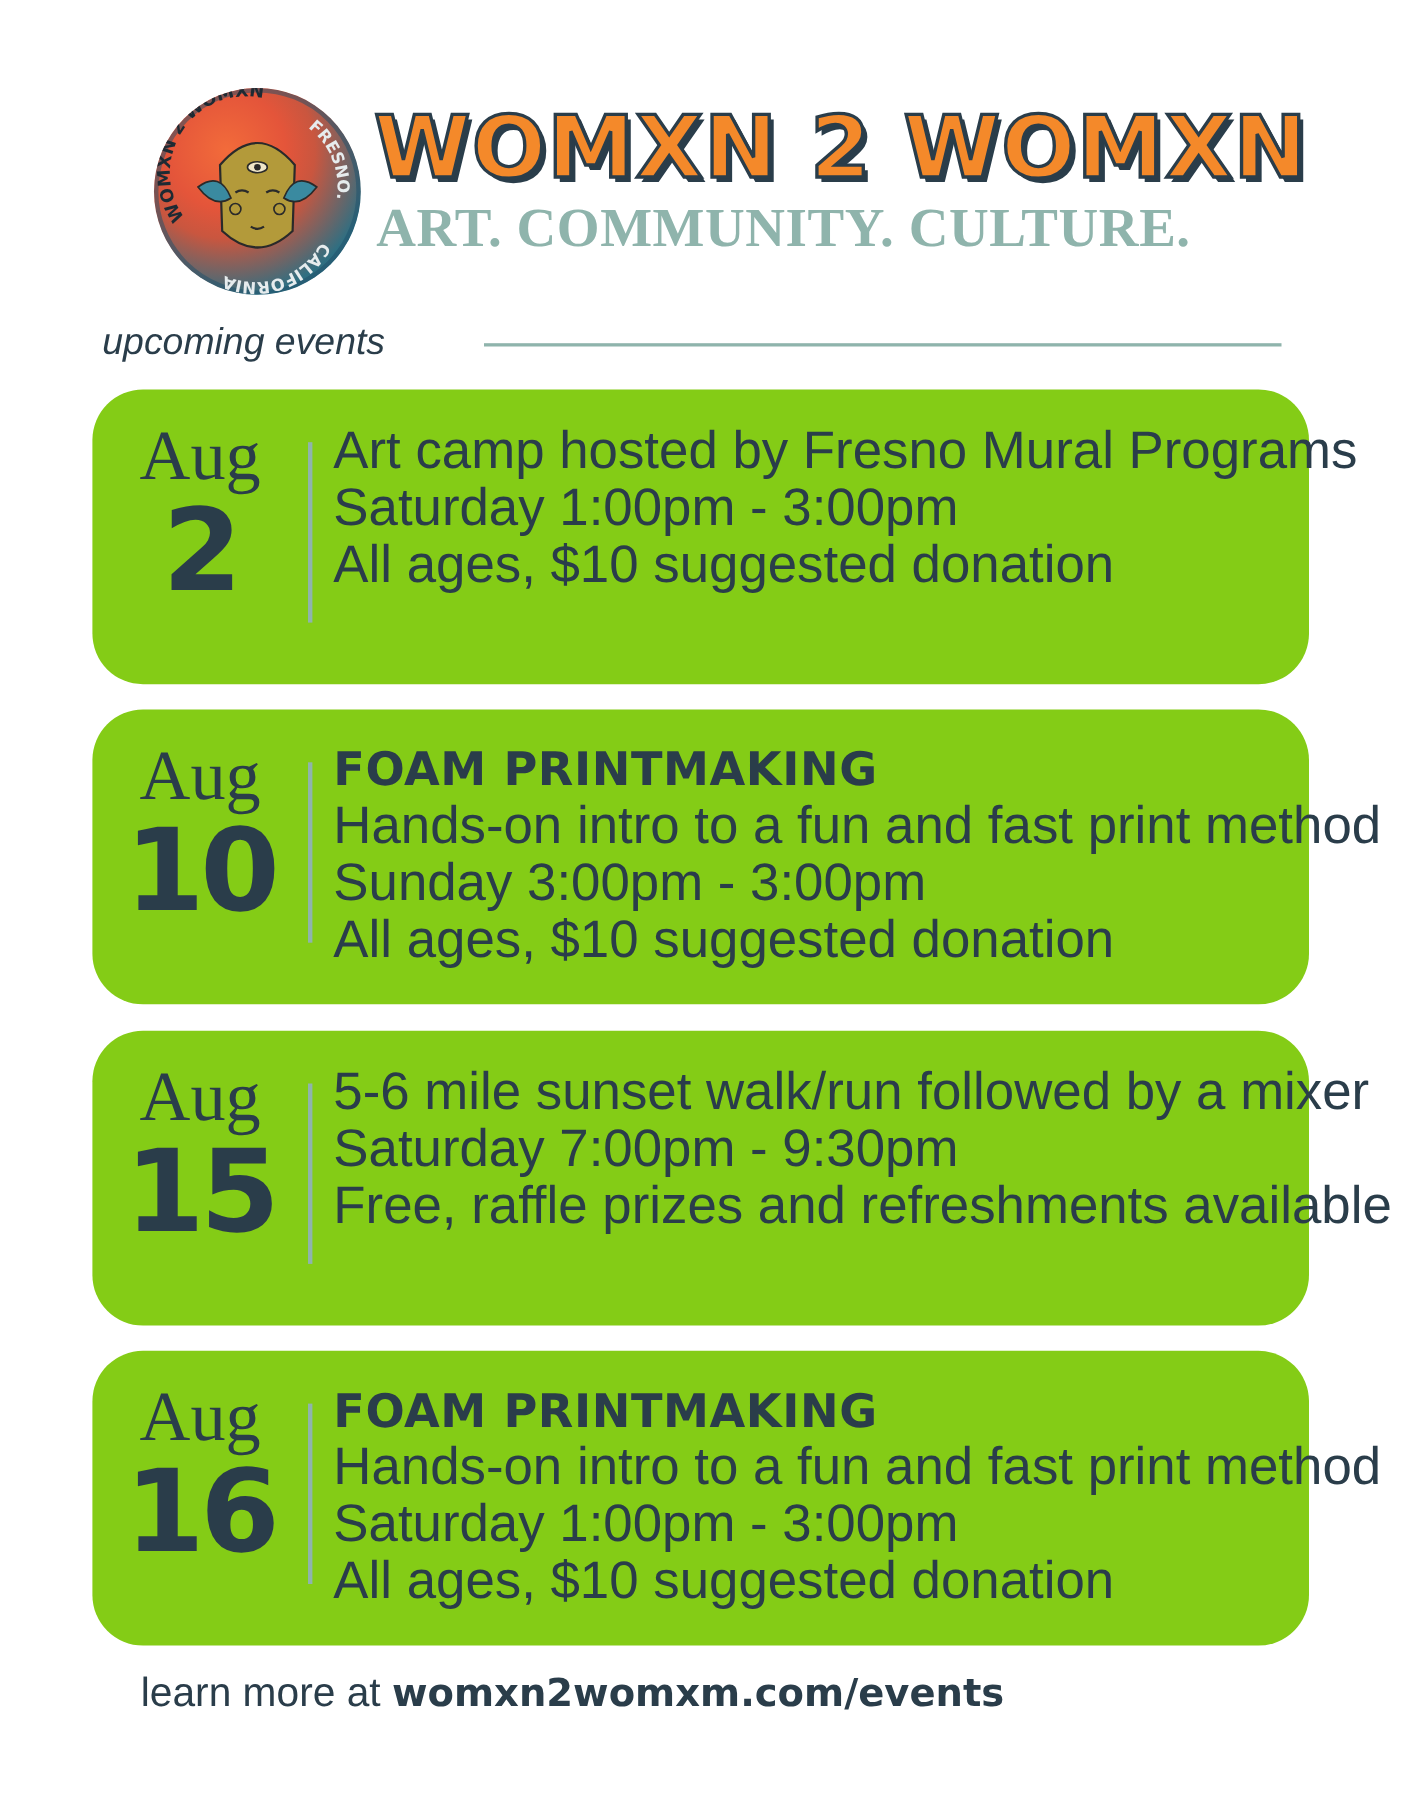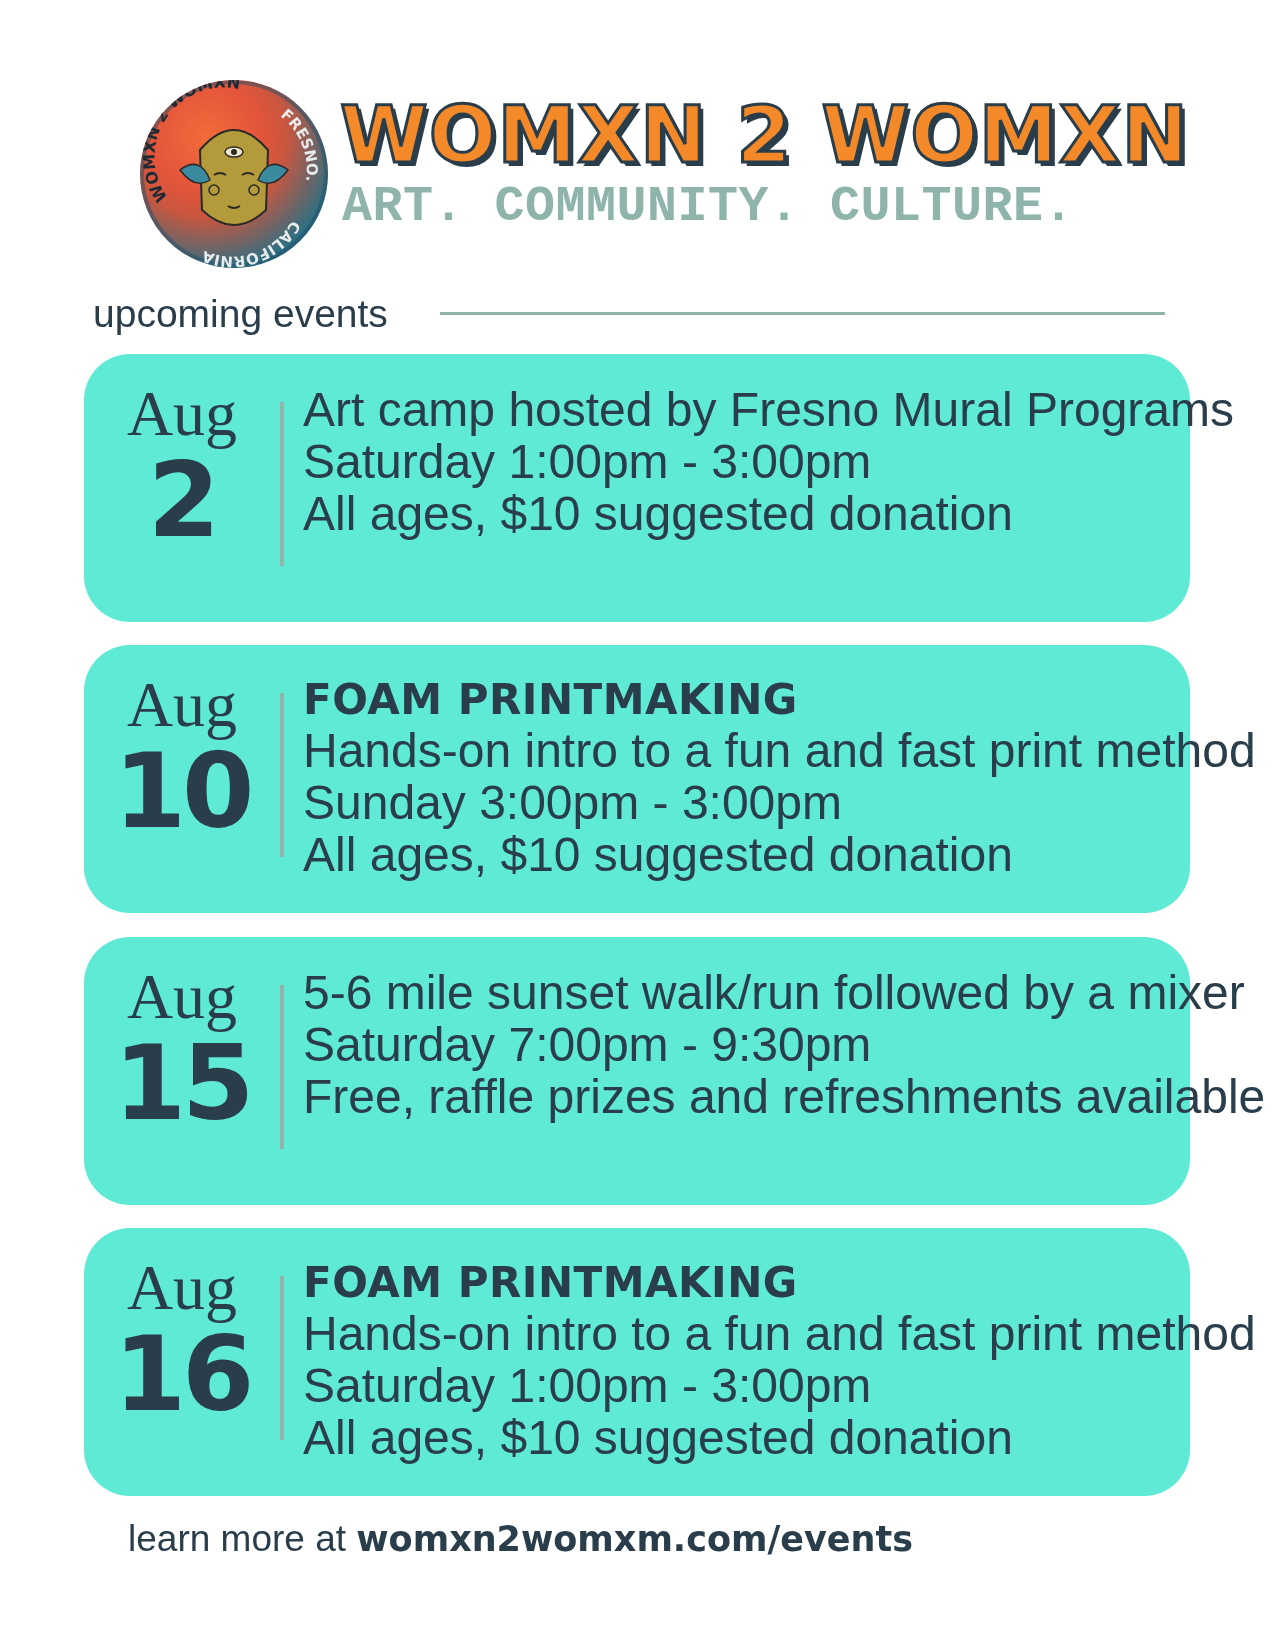--- a/index.html
+++ b/index.html
@@ -5,25 +5,25 @@
   html, body { margin:0; padding:0; }
   body { width:1275px; height:1650px; background:#ffffff; position:relative; overflow:hidden;
          font-family:"DejaVu Sans", sans-serif; color:#2a3d4a; }
   .logo { position:absolute; left:140px; top:80px; width:188px; height:188px; border-radius:50%;
           background: radial-gradient(circle at 35% 30%, #f26b3a 0%, #e4553a 30%, #c9563f 45%, #2f6f82 75%, #1f4f6a 100%);
           overflow:hidden; }
   .logo svg { position:absolute; left:0; top:0; }
   .title { position:absolute; left:340px; top:96px; font-family:"DejaVu Sans", sans-serif; font-weight:900;
            font-size:78px; letter-spacing:1px; color:#f4892a; line-height:1;
            -webkit-text-stroke:3px #2a3d4a; text-shadow:4px 4px 0 #2a3d4a; transform:scaleX(1.02); transform-origin:left; white-space:nowrap; }
-  .tagline { position:absolute; left:342px; top:182px; font-family:Liberation Mono, monospace; font-weight:bold;
+  .tagline { position:absolute; left:342px; top:182px; font-family:Liberation Serif, serif; font-weight:bold;
              font-size:50px; color:#8fb4ac; line-height:1; white-space:nowrap; letter-spacing:0.5px; }
-  .section-head { position:absolute; left:93px; top:292px; font-family:"Liberation Sans", sans-serif; font-size:39px; color:#2a3d4a; }
+  .section-head { position:absolute; left:93px; top:292px; font-family:"Liberation Sans", sans-serif; font-size:34px; color:#2a3d4a;font-style:italic; }
   .section-rule { position:absolute; left:440px; top:312px; width:725px; height:3px; background:#8fb4ac; }
-  .card { position:absolute; left:84px; width:1106px; height:268px; border-radius:46px; background:#5eead4; }
+  .card { position:absolute; left:84px; width:1106px; height:268px; border-radius:46px; background:#84cc16; }
   .date { position:absolute; left:0; top:28px; width:196px; text-align:center; }
   .month { font-family:"Liberation Serif", serif; font-size:64px; line-height:1; color:#2a3d4a; display:block; }
   .day { font-family:"DejaVu Sans", sans-serif; font-weight:900; font-size:104px; line-height:1; color:#2a3d4a; display:block; margin-top:2px; letter-spacing:-4px; }
   .divider { position:absolute; left:196px; top:48px; width:4px; height:164px; background:#8fb4ac; }
   .info { position:absolute; left:219px; top:30px; right:20px; }
   .ev-title { font-family:"DejaVu Sans", sans-serif; font-weight:900; font-size:42px; line-height:50px; color:#2a3d4a; letter-spacing:0.5px; white-space:nowrap; }
   .ev-line { font-family:"Liberation Sans", sans-serif; font-size:48px; line-height:52px; color:#2a3d4a; white-space:nowrap; }
   .footer { position:absolute; left:0; width:1041px; top:1518px; text-align:center; font-family:"Liberation Sans", sans-serif; font-size:37px; color:#2a3d4a; }
   .footer .url { font-family:"DejaVu Sans", sans-serif; font-weight:bold; font-size:35px; }
 </style>

